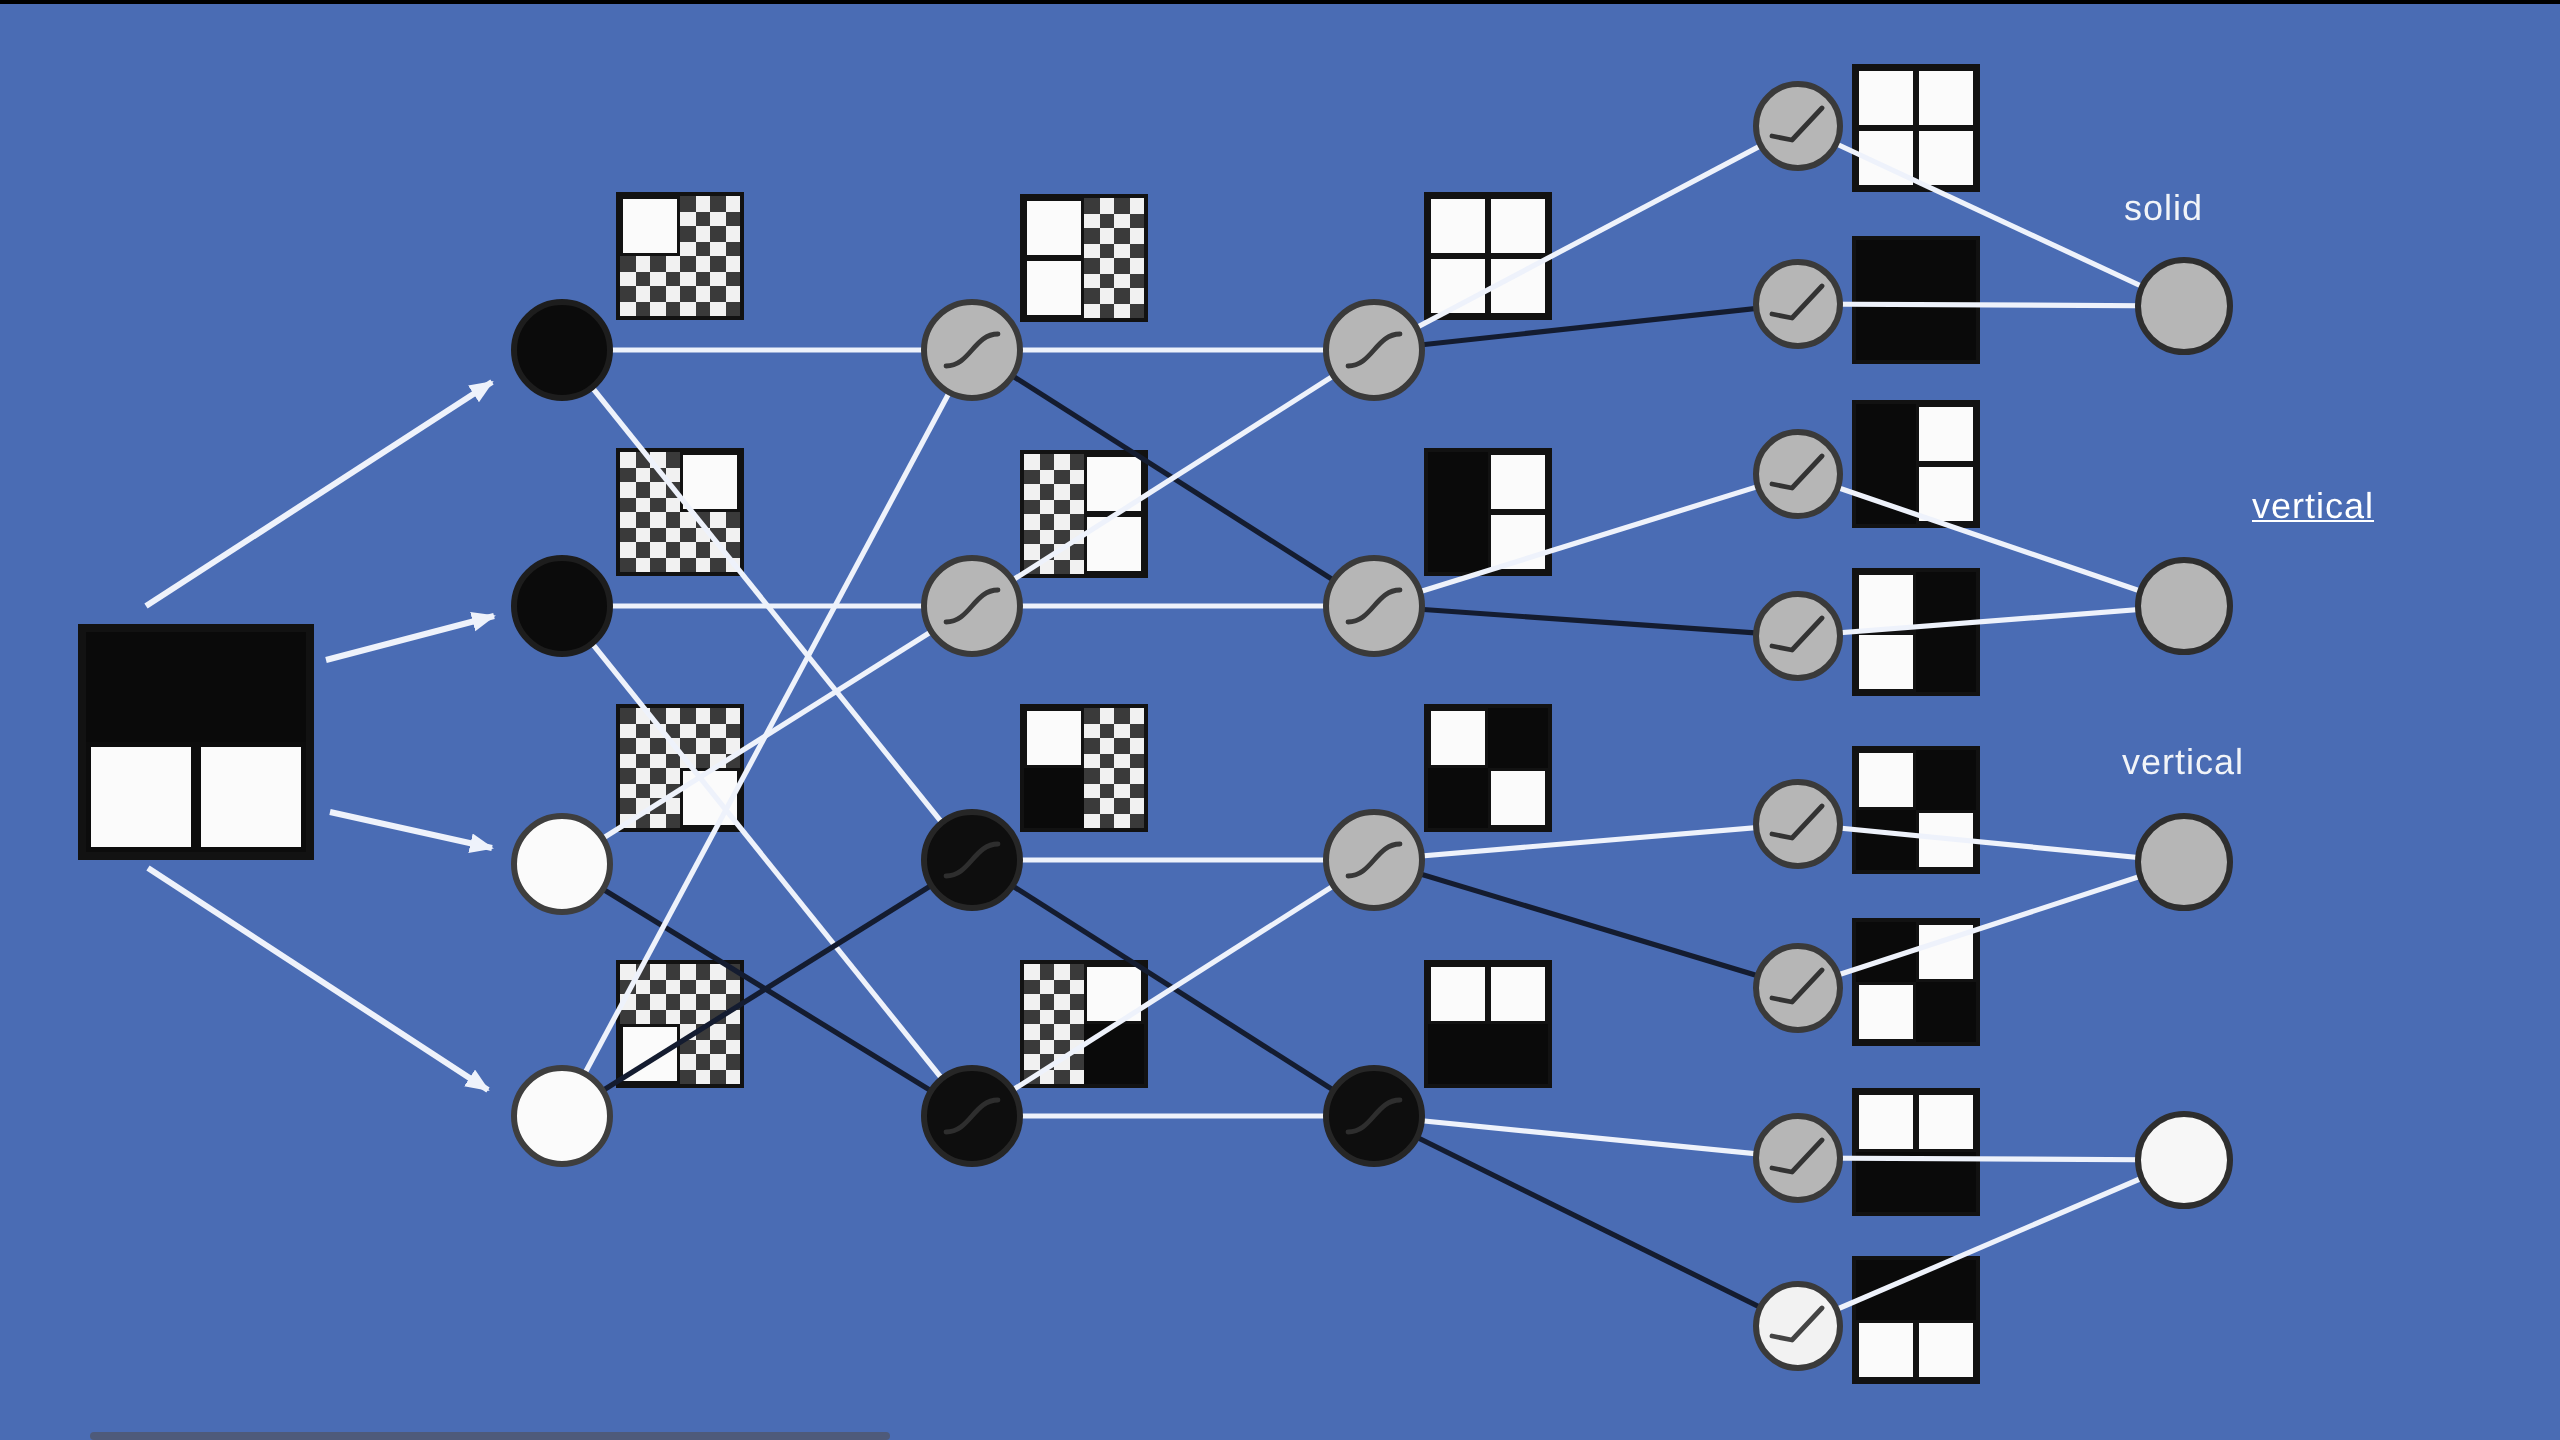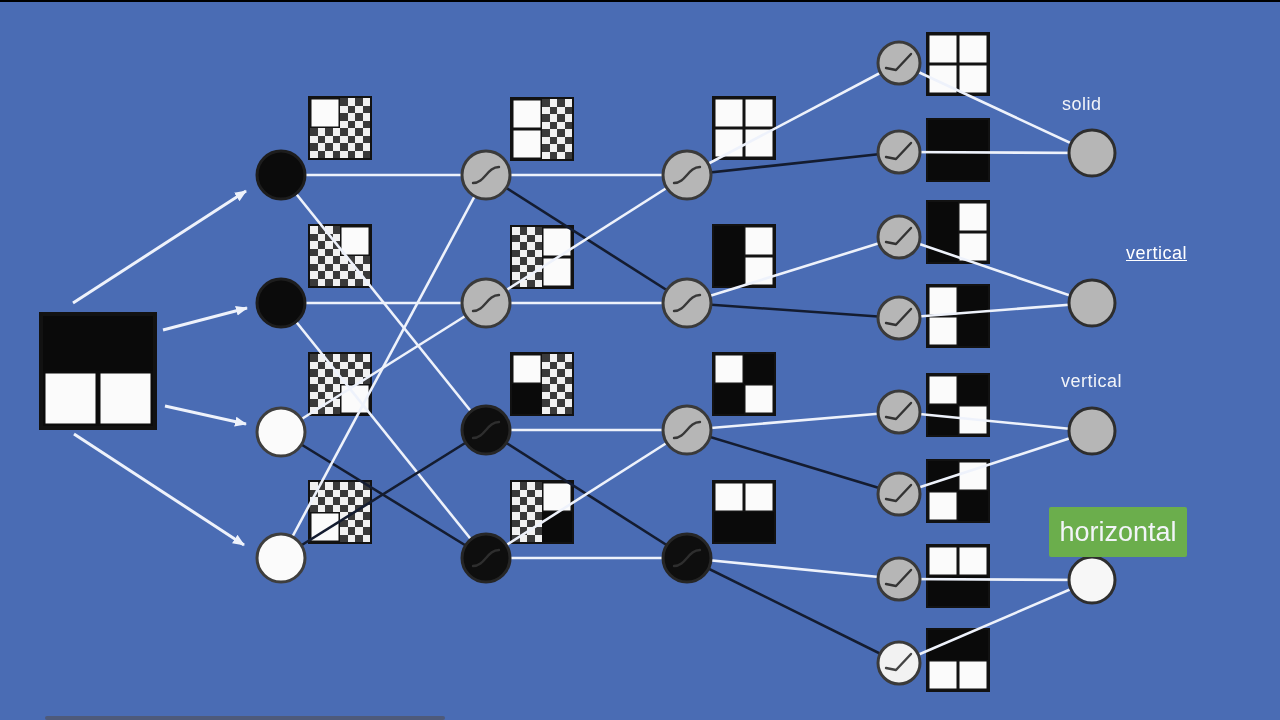--- a/index.html
+++ b/index.html
@@ -630,18 +630,15 @@
         <circle r="23" fill="#b6b6b6" stroke="#2e2e2e" stroke-width="3"></circle>
       </g>
       <g transform="translate(1092,580)">
         <circle r="23" fill="#f7f7f7" stroke="#2e2e2e" stroke-width="3"></circle>
       </g>
     </svg>
 
   <div class="net-label" id="lbl-solid" style="left: 1062px; top: 94px; color: rgb(242, 244, 248);">solid</div>
   <div class="net-label" id="lbl-vertical" style="left: 1126px; top: 243px; color: #ffffff; text-decoration: underline;">vertical</div>
   <div class="net-label" id="lbl-diagonal" style="left: 1061px; top: 371px; color: rgb(242, 244, 248);">vertical</div>
-  <div id="hl-box" style="left: 1049px; top: 507px; width: 138px; height: 50px; background: rgb(107, 174, 76); color: rgb(242, 244, 248);">
-    <span>horizontal</span>
-  </div>
 
   <div id="progress" style="left: 45px; top: 716px; width: 400px; height: 4px; background: rgb(78, 90, 122);"></div>
 </div>
 
 </body></html>

